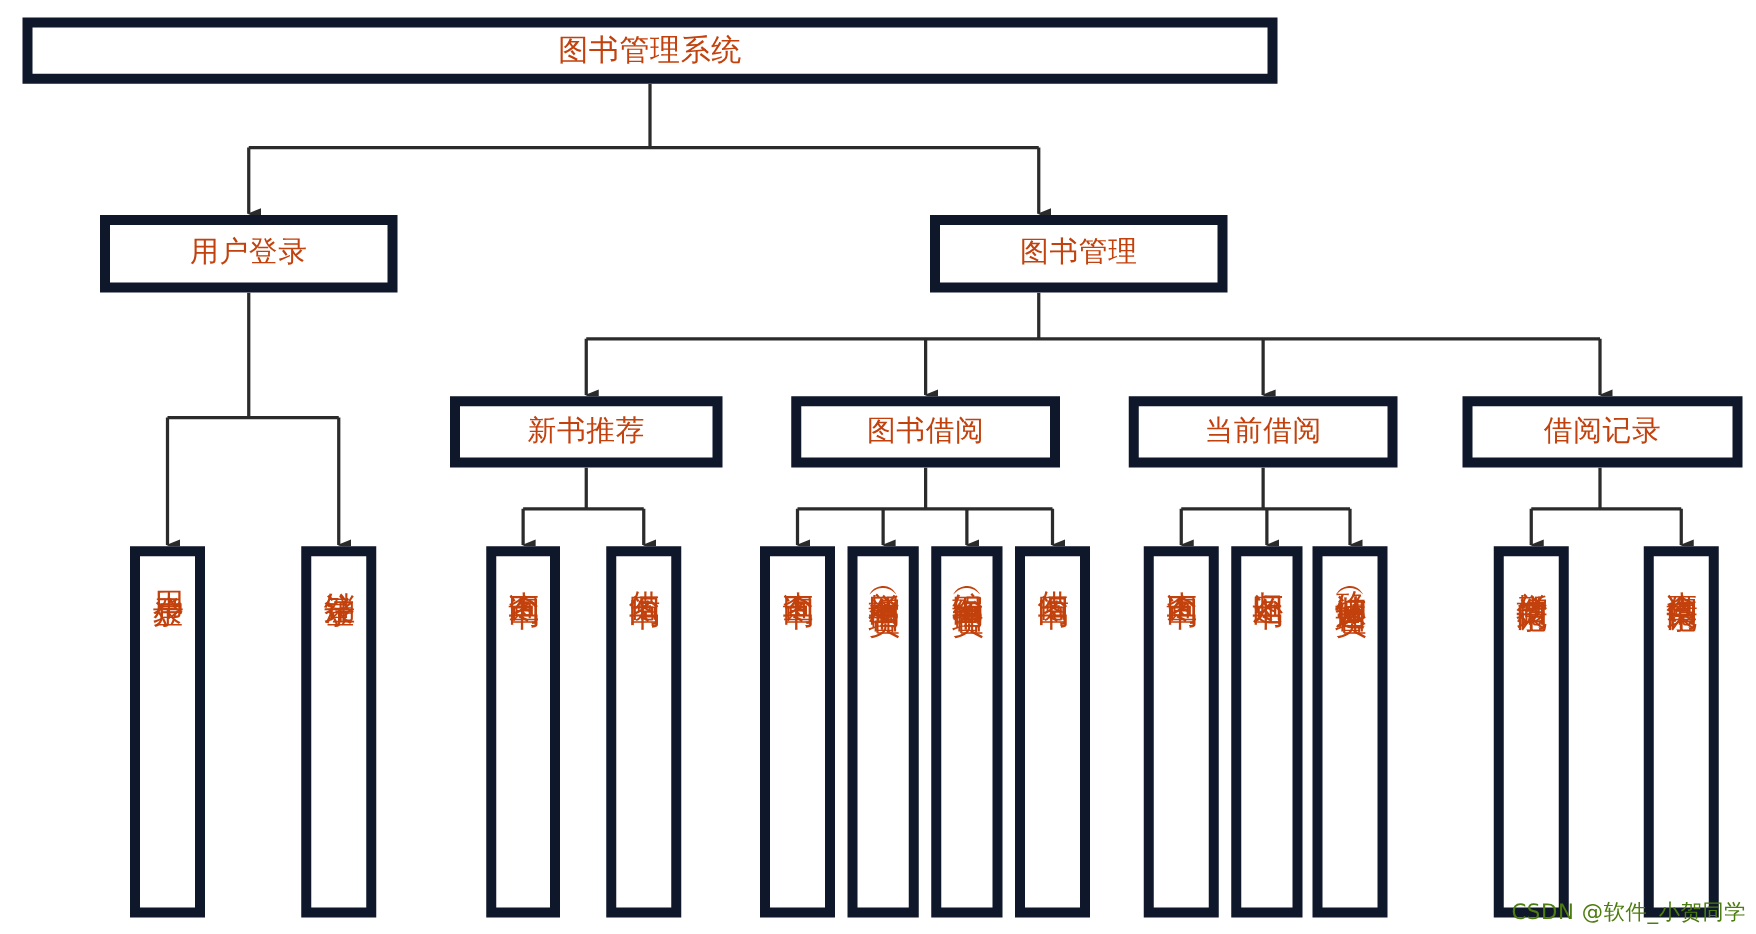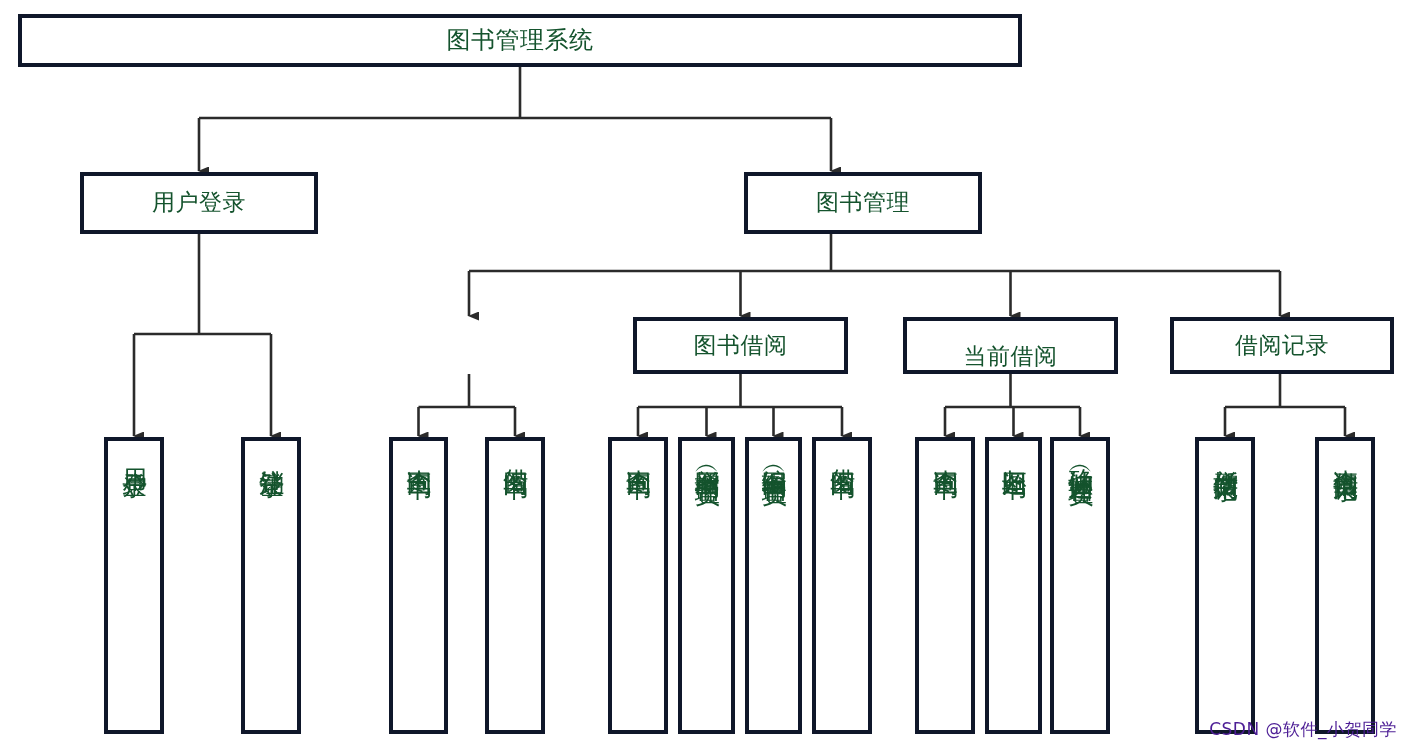--- a/index.html
+++ b/index.html
@@ -23,25 +23,25 @@
     left: 0;
     top: 0;
     width: 1405px;
     height: 747px;
     pointer-events: none;
   }
   .node {
     position: absolute;
     box-sizing: border-box;
     background: #ffffff;
-    border: 4px solid #0f172a;
+    border: 8px solid #0f172a;
     display: flex;
     align-items: center;
     justify-content: center;
-    color: #14532d;
+    color: #c2410c;
   }
   .node-label {
     display: block;
     text-align: center;
     line-height: 1.18;
     white-space: nowrap;
   }
   .node.horizontal .node-label {
     font-size: 23px;
     letter-spacing: 0.5px;
@@ -60,21 +60,21 @@
     font-size: 25px;
     line-height: 1.06;
     letter-spacing: 2px;
     white-space: nowrap;
   }
   #watermark {
     position: absolute;
     right: 8px;
     bottom: 6px;
     font-size: 17px;
-    color: #4c1d95;
+    color: #4d7c0f;
     letter-spacing: 0.5px;
     white-space: nowrap;
     user-select: none;
   }
 </style>
 </head>
 <body>
 
 <div id="diagram-root">
 
@@ -125,24 +125,27 @@
     <span class="node-label">图书管理系统</span>
   </div>
 
   <div class="node horizontal" style="left:80px;top:172px;width:238px;height:62px;">
     <span class="node-label">用户登录</span>
   </div>
   <div class="node horizontal" style="left:744px;top:172px;width:238px;height:62px;">
     <span class="node-label">图书管理</span>
   </div>
 
+  <div class="node horizontal" style="left:360px;top:317px;width:218px;height:57px;">
+    <span class="node-label">新书推荐</span>
+  </div>
   <div class="node horizontal" style="left:633px;top:317px;width:215px;height:57px;">
     <span class="node-label">图书借阅</span>
   </div>
-  <div class="node horizontal" style="left:903px;top:317px;width:215px;height:57px;align-items:flex-end;">
+  <div class="node horizontal" style="left:903px;top:317px;width:215px;height:57px;">
     <span class="node-label">当前借阅</span>
   </div>
   <div class="node horizontal" style="left:1170px;top:317px;width:224px;height:57px;">
     <span class="node-label">借阅记录</span>
   </div>
 
   <div class="node vertical" style="left:104px;top:437px;width:60px;height:297px;">
     <span class="node-label">用户登录</span>
   </div>
   <div class="node vertical" style="left:241px;top:437px;width:60px;height:297px;">

